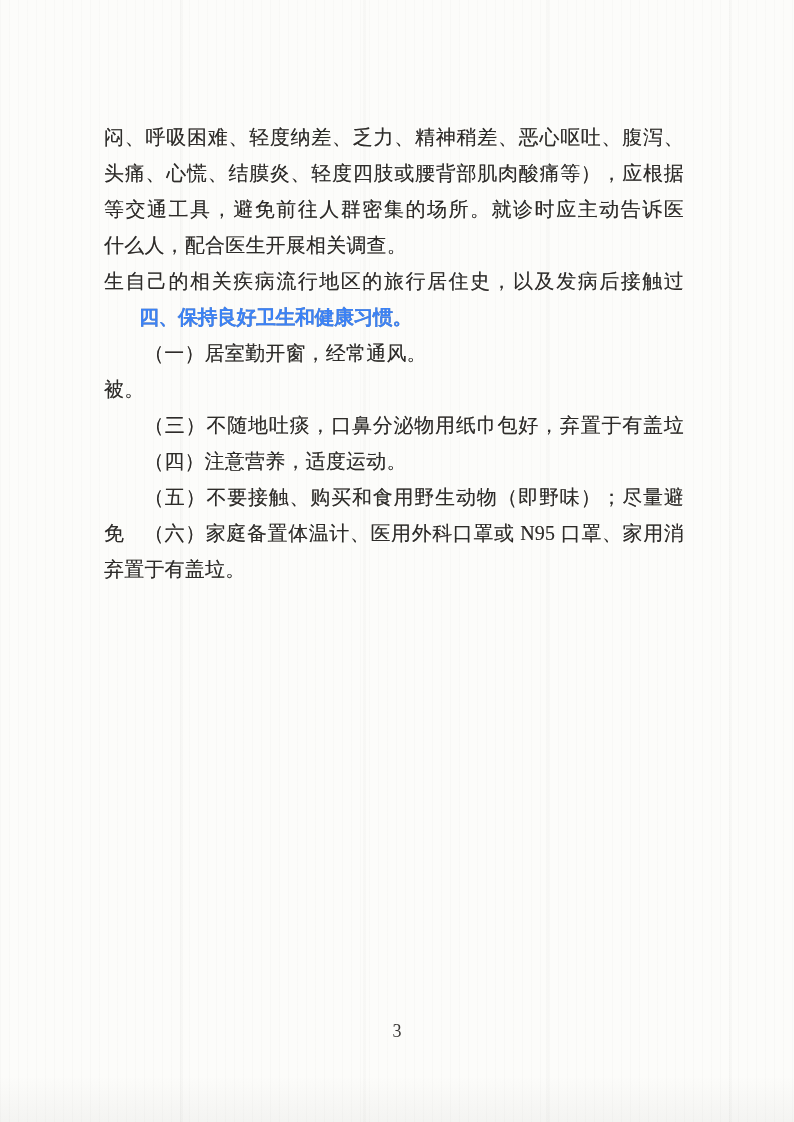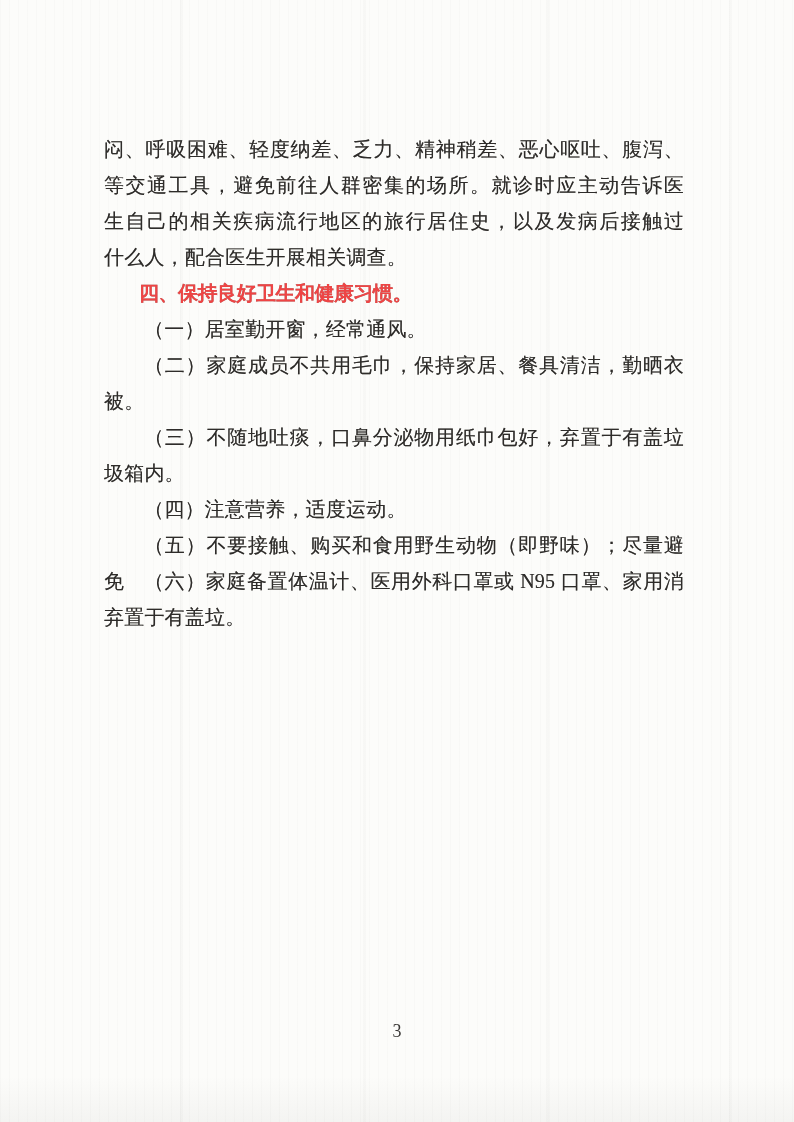--- a/index.html
+++ b/index.html
@@ -34,21 +34,20 @@
     left: 0; right: 0; bottom: 0;
     height: 46px;
     background: linear-gradient(180deg, rgba(0,0,0,0) 0%, rgba(90,90,85,0.05) 100%);
     pointer-events: none;
   }
   .text-block {
     position: absolute;
     left: 104px;
     top: 119px;
     width: 580px;
-    margin-top: 12px;
   }
   .line {
     height: 36px;
     line-height: 36px;
     font-size: 20px;
     letter-spacing: 0.2px;
     white-space: nowrap;
     text-shadow: 0 0 0.6px rgba(55,52,50,0.55);
   }
   
@@ -56,21 +55,21 @@
     white-space: normal;
     text-align: justify;
     text-align-last: justify;
   }
   
   .ind { text-indent: 40px; }
   .heading {
     font-weight: bold;
     text-indent: 35px;
     letter-spacing: -0.5px;
-    color: #ef4444;
+    color: #3b82f6;
   }
   .page-number {
     position: absolute;
     top: 1013px;
     left: 0;
     right: 0;
     height: 36px;
     line-height: 36px;
     text-align: center;
     font-size: 18px;
@@ -81,33 +80,32 @@
 </style>
 </head>
 <body>
 
 <div class="page">
   <div class="paper-texture"></div>
 
   <div class="text-block">
 
     <div class="line j">闷、呼吸困难、轻度纳差、乏力、精神稍差、恶心呕吐、腹泻、</div>
+    <div class="line j">头痛、心慌、结膜炎、轻度四肢或腰背部肌肉酸痛等），应根据</div>
     <div class="line j">等交通工具，避免前往人群密集的场所。就诊时应主动告诉医</div>
+    <div class="line">什么人，配合医生开展相关调查。</div>
     <div class="line j">生自己的相关疾病流行地区的旅行居住史，以及发病后接触过</div>
-    <div class="line">什么人，配合医生开展相关调查。</div>
 
     <div class="line heading">四、保持良好卫生和健康习惯。</div>
 
     <div class="line ind">（一）居室勤开窗，经常通风。</div>
 
-    <div class="line ind j">（二）家庭成员不共用毛巾，保持家居、餐具清洁，勤晒衣</div>
     <div class="line">被。</div>
 
     <div class="line ind j">（三）不随地吐痰，口鼻分泌物用纸巾包好，弃置于有盖垃</div>
-    <div class="line">圾箱内。</div>
 
     <div class="line ind">（四）注意营养，适度运动。</div>
 
     <div class="line ind j">（五）不要接触、购买和食用野生动物（即野味）；尽量避免</div>
 
     <div class="line ind j">（六）家庭备置体温计、医用外科口罩或 N95 口罩、家用消</div>
     <div class="line">弃置于有盖垃。</div>
   </div>
 
   <div class="page-number">3</div>

